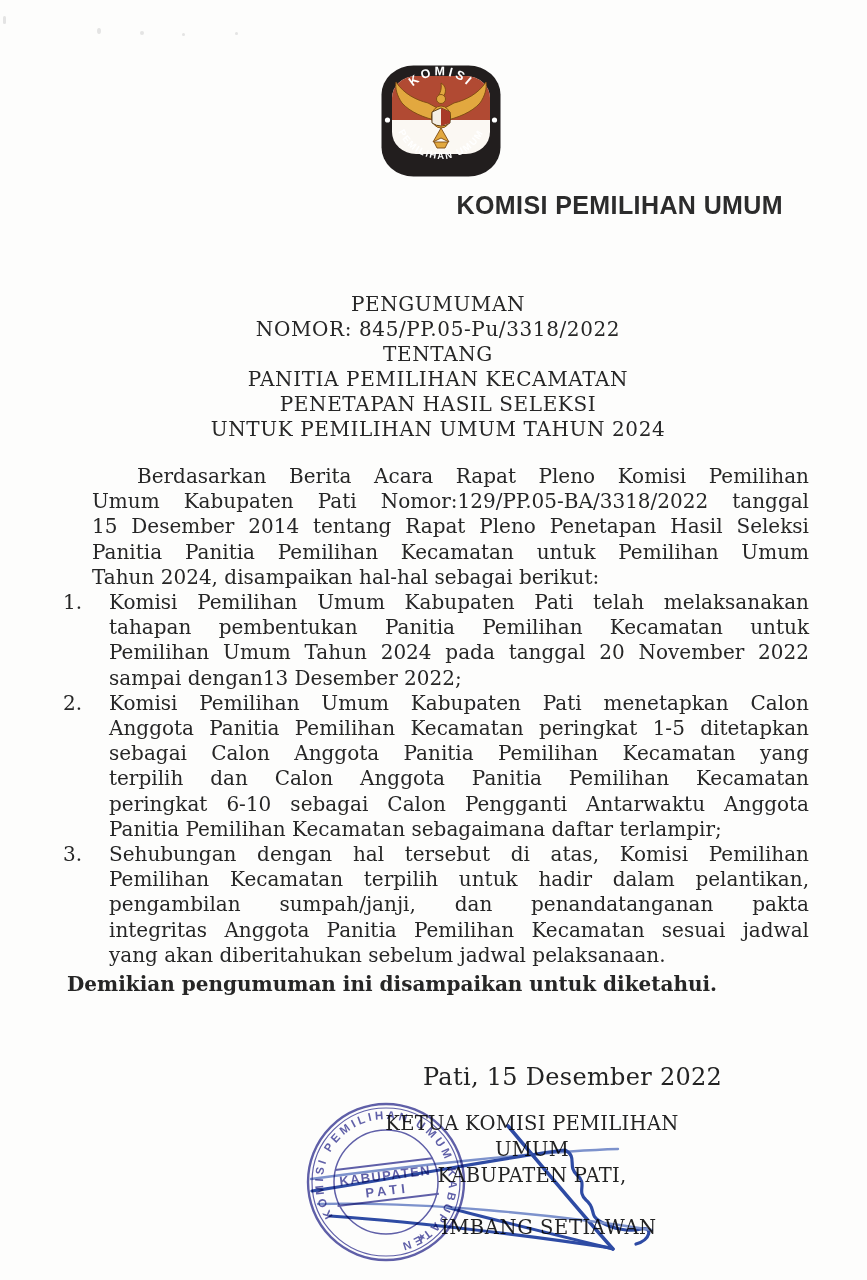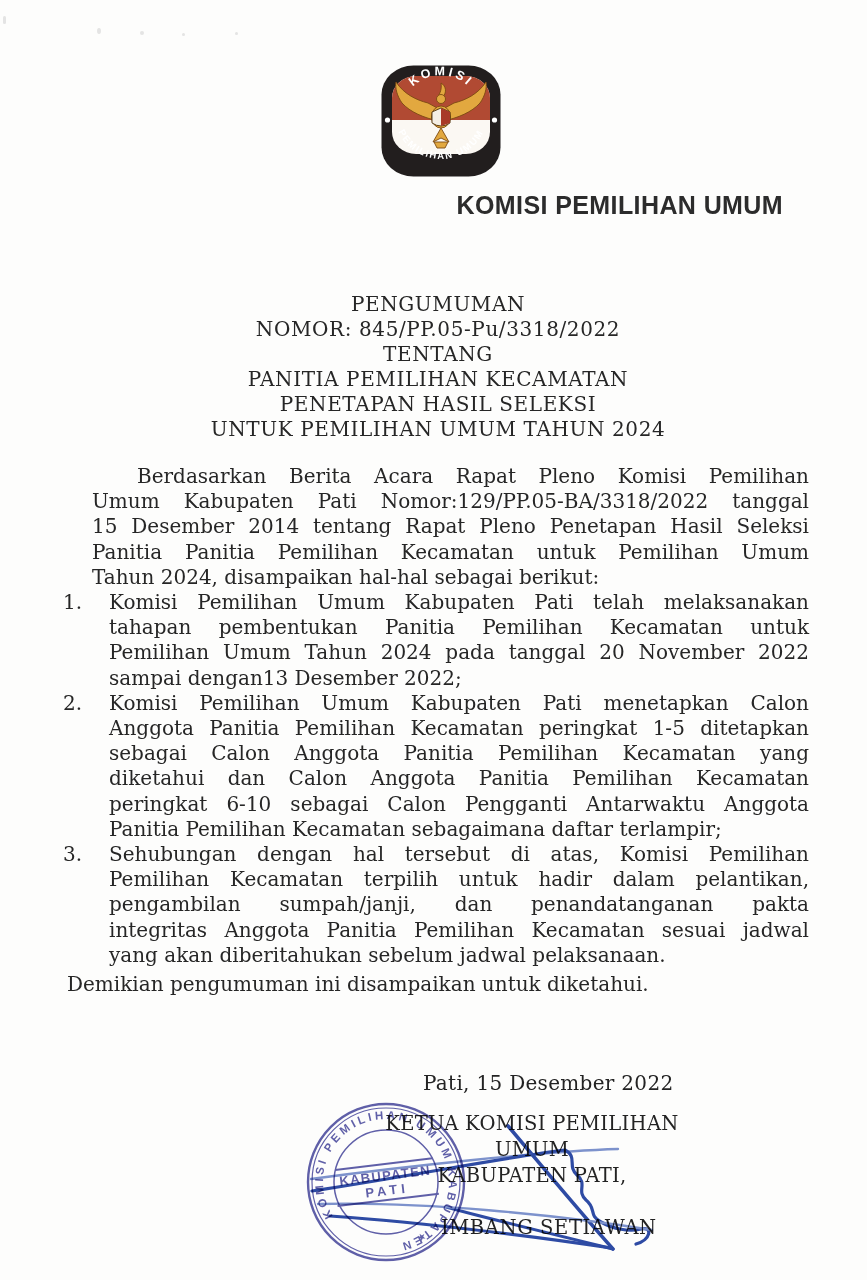--- a/index.html
+++ b/index.html
@@ -34,24 +34,24 @@
   .bodyblock{
     position:absolute;top:464px;left:63px;width:746px;
     font-size:20px;line-height:25.2px;color:#262626;
   }
   .para{padding-left:9px;}
   .ln{min-height:25.2px;margin-left:20px;}
   .just{text-align:justify;text-align-last:justify;}
   .ind{padding-left:45px;}
   .item{position:relative;padding-left:26px;}
   .item .num{position:absolute;left:0;top:0;}
-  .closing{padding-left:4px;margin-top:4px;}
-
-  
-  .pati{position:absolute;top:1063px;left:423px;font-size:20px;letter-spacing:.3px;margin-top:8px;}
+  .closing{padding-left:4px;margin-top:4px;font-weight:bold;}
+
+  
+  .pati{position:absolute;top:1063px;left:423px;font-size:24px;letter-spacing:.3px;}
   .ketua{
     position:absolute;top:1111px;left:361px;width:342px;text-align:center;
     font-size:19.5px;line-height:26px;letter-spacing:.3px;
   }
   .name{position:absolute;top:1216px;left:441px;font-size:19.5px;letter-spacing:.6px;}
 
   .stamp{position:absolute;top:1100px;left:304px;width:164px;height:164px;
          opacity:.82;mix-blend-mode:multiply;}
   .stamp text{font-family:"Liberation Sans","DejaVu Sans",sans-serif;font-weight:bold;}
   .sig{position:absolute;top:1095px;left:300px;width:560px;height:185px;
@@ -136,21 +136,21 @@
           <div class="ln">sampai dengan13 Desember 2022;</div>
         </div>
     </div>
 
     <div class="item">
       <span class="num">2.</span>
       <div>
           <div class="ln just">Komisi Pemilihan Umum Kabupaten Pati menetapkan Calon</div>
           <div class="ln just">Anggota Panitia Pemilihan Kecamatan peringkat 1-5 ditetapkan</div>
           <div class="ln just">sebagai Calon Anggota Panitia Pemilihan Kecamatan yang</div>
-          <div class="ln just">diketahui dan Calon Anggota Panitia Pemilihan Kecamatan</div>
+          <div class="ln just">terpilih dan Calon Anggota Panitia Pemilihan Kecamatan</div>
           <div class="ln just">peringkat 6-10 sebagai Calon Pengganti Antarwaktu Anggota</div>
           <div class="ln">Panitia Pemilihan Kecamatan sebagaimana daftar terlampir;</div>
         </div>
     </div>
 
     <div class="item">
       <span class="num">3.</span>
       <div>
           <div class="ln just">Sehubungan dengan hal tersebut di atas, Komisi Pemilihan</div>
           <div class="ln just">Pemilihan Kecamatan terpilih untuk hadir dalam pelantikan,</div>

